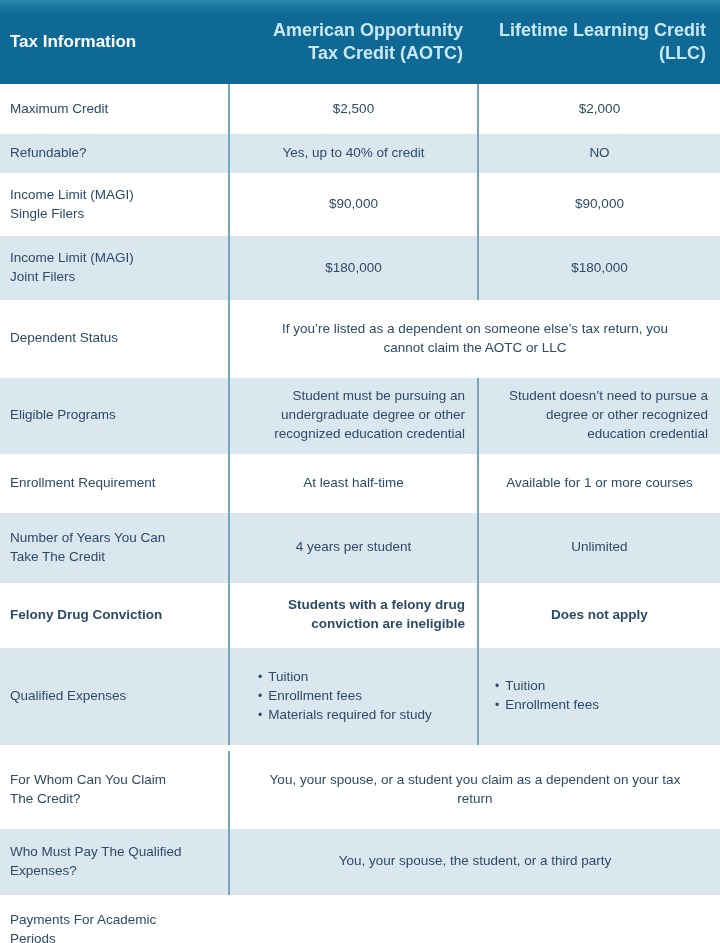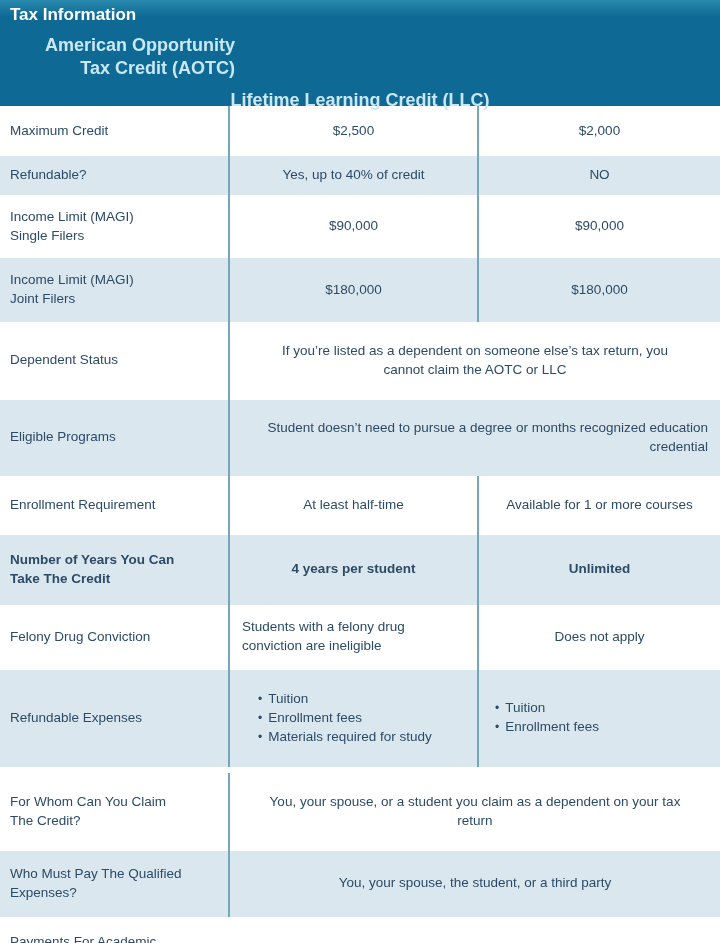--- a/index.html
+++ b/index.html
@@ -12,45 +12,44 @@
     --body-text:#2c4b66;
     --divider:#74a7bb;
   }
   html,body{margin:0;padding:0;background:#ffffff;}
   .page{
     width:720px;height:943px;overflow:hidden;background:var(--row-bg);
     font-family:"Liberation Sans",sans-serif;color:var(--body-text);
   }
   
   .thead{
-    display:flex;height:106px;box-sizing:border-box;
+    display:flex;height:84px;box-sizing:border-box;
     background:linear-gradient(180deg,var(--header-top) 0%,var(--header-bg) 16%,var(--header-bg) 100%);
-    flex-direction:column;
   }
   .thead .hc{display:flex;align-items:center;justify-content:center;box-sizing:border-box;
     text-align:right;font-weight:bold;font-size:18px;line-height:1.3;color:var(--header-col-text);padding:4px 14px;}
   .thead .hc1{width:228px;justify-content:flex-start;text-align:left;color:var(--header-label);font-size:17px;padding-left:10px;}
   .thead .hc2{width:249px;}
   .thead .hc3{flex:1;}
   
   .row{display:flex;box-sizing:border-box;}
   .row.blue{background:var(--row-alt-bg);}
   .cell{box-sizing:border-box;font-size:13.5px;line-height:1.4;display:flex;align-items:center;}
   .c1{width:228px;padding:5px 14px 5px 10px;text-align:left;white-space:pre-line;}
-  .c2{width:249px;border-left:2px solid var(--divider);justify-content:center;text-align:left;padding:6px 12px;}
+  .c2{width:249px;border-left:2px solid var(--divider);justify-content:center;text-align:right;padding:6px 12px;}
   .c3{flex:1;border-left:2px solid var(--divider);justify-content:center;text-align:right;padding:6px 12px;}
   .cm{flex:1;border-left:2px solid var(--divider);justify-content:center;text-align:center;padding:20px 34px;}
   .bullets{flex-direction:column;align-items:flex-start;justify-content:center;text-align:left;padding-left:28px;}
   .c3.bullets{padding-left:16px;}
   .bl{display:flex;gap:6px;align-items:baseline;}
   .bl .b{font-size:12px;}
   
   .h50{min-height:50px;} .h39{min-height:39px;} .h63{min-height:63px;} .h64{min-height:64px;}
-  .h73{min-height:73px;} .h76{min-height:76px;} .h59{min-height:59px;} .h70{min-height:70px;font-weight:bold;}
-  .h65{min-height:65px;} .h97{min-height:97px;} .h67{min-height:67px;margin-top:6px;} .h66{min-height:66px;}
+  .h73{min-height:73px;} .h76{min-height:76px;} .h59{min-height:59px;} .h70{min-height:70px;}
+  .h65{min-height:65px;font-weight:bold;} .h97{min-height:97px;} .h67{min-height:67px;margin-top:6px;} .h66{min-height:66px;}
   .h70b{min-height:70px;}
 </style>
 </head>
 <body>
 
 <div class="page">
 
   <div class="thead">
     <div class="hc hc1">Tax Information</div>
     <div class="hc hc2">American Opportunity Tax Credit (AOTC)</div>
@@ -83,21 +82,22 @@
     <div class="cell c3">$180,000</div>
   </div>
 
   <div class="row h73">
     <div class="cell c1">Dependent Status</div>
     <div class="cell cm">If you’re listed as a dependent on someone else’s tax return, you cannot claim the AOTC or LLC</div>
   </div>
 
   <div class="row blue h76">
     <div class="cell c1">Eligible Programs</div>
-    <div class="cell c3">Student doesn’t need to pursue a degree or months recognized education credential</div>
+    <div class="cell c2">Student must be pursuing an undergraduate degree or other recognized education credential</div>
+    <div class="cell c3">Student doesn’t need to pursue a degree or other recognized education credential</div>
   </div>
 
   <div class="row h59">
     <div class="cell c1">Enrollment Requirement</div>
     <div class="cell c2">At least half-time</div>
     <div class="cell c3">Available for 1 or more courses</div>
   </div>
 
   <div class="row blue h70">
     <div class="cell c1">Number of Years You Can
@@ -106,21 +106,21 @@
     <div class="cell c3">Unlimited</div>
   </div>
 
   <div class="row h65">
     <div class="cell c1">Felony Drug Conviction</div>
     <div class="cell c2">Students with a felony drug conviction are ineligible</div>
     <div class="cell c3">Does not apply</div>
   </div>
 
   <div class="row blue h97">
-    <div class="cell c1">Refundable Expenses</div>
+    <div class="cell c1">Qualified Expenses</div>
     <div class="cell c2 bullets">
       <div class="bl">
           <span class="b">•</span>
           <span>Tuition</span>
         </div>
       <div class="bl">
           <span class="b">•</span>
           <span>Enrollment fees</span>
         </div>
       <div class="bl">

